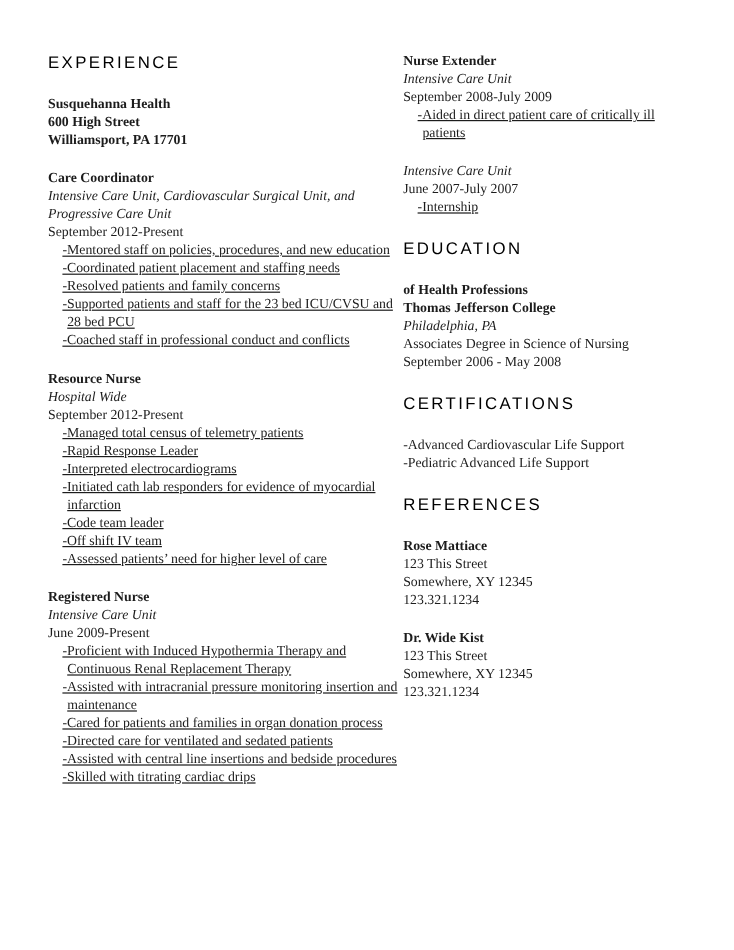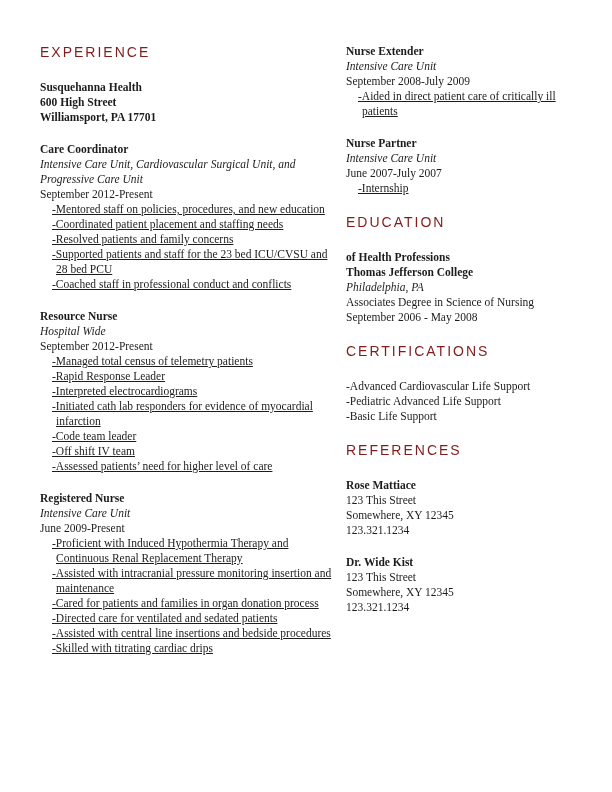--- a/index.html
+++ b/index.html
@@ -9,33 +9,33 @@
     height: 792px;
     background: #ffffff;
     overflow: hidden;
     font-family: "Liberation Serif", serif;
     font-size: 11.5px;
     line-height: 15px;
     color: #1c1c1c;
   }
   .col { position: absolute; top: 44px; }
   .col-left  { left: 40px;  width: 294px; }
-  .col-right { left: 346px; width: 246px; }
+  .col-right { left: 336px; width: 246px; }
   p { margin: 0; }
   .b { font-weight: bold; }
   .i { font-style: italic; }
   .block { margin-bottom: 17px; }
   .block:last-child { margin-bottom: 16px; }
   .section-heading {
     font-family: "Liberation Sans", sans-serif;
     font-weight: 400;
     font-size: 14px;
     line-height: 17px;
     letter-spacing: 2px;
-    color: #7f1d1d;
+    color: #000000;
     margin: 18px 0 19px 0;
   }
   .section-heading.first { margin-top: 0; }
   .bullet { padding-left: 16px; text-indent: -4px; text-decoration: underline; }
   .cert-item { padding-left: 0; }
 </style>
 </head>
 <body>
 
 <div class="page">
@@ -99,21 +99,20 @@
     <article class="block">
       <p class="b">Nurse Extender</p>
       <p class="i">Intensive Care Unit</p>
       <p>September 2008-July 2009</p>
       <div>
         <p class="bullet">-Aided in direct patient care of critically ill patients</p>
       </div>
     </article>
 
     <article class="block">
-      <p class="b">Nurse Partner</p>
       <p class="i">Intensive Care Unit</p>
       <p>June 2007-July 2007</p>
       <div>
         <p class="bullet">-Internship</p>
       </div>
     </article>
 
     <h2 class="section-heading">EDUCATION</h2>
 
     <div class="block">
@@ -122,21 +121,20 @@
       <p class="i">Philadelphia, PA</p>
       <p>Associates Degree in Science of Nursing</p>
       <p>September 2006 - May 2008</p>
     </div>
 
     <h2 class="section-heading">CERTIFICATIONS</h2>
 
     <div class="block">
       <p class="cert-item">-Advanced Cardiovascular Life Support</p>
       <p class="cert-item">-Pediatric Advanced Life Support</p>
-      <p class="cert-item">-Basic Life Support</p>
     </div>
 
     <h2 class="section-heading">REFERENCES</h2>
 
     <div class="block">
       <p class="b">Rose Mattiace</p>
       <p>123 This Street</p>
       <p>Somewhere, XY 12345</p>
       <p>123.321.1234</p>
     </div>

